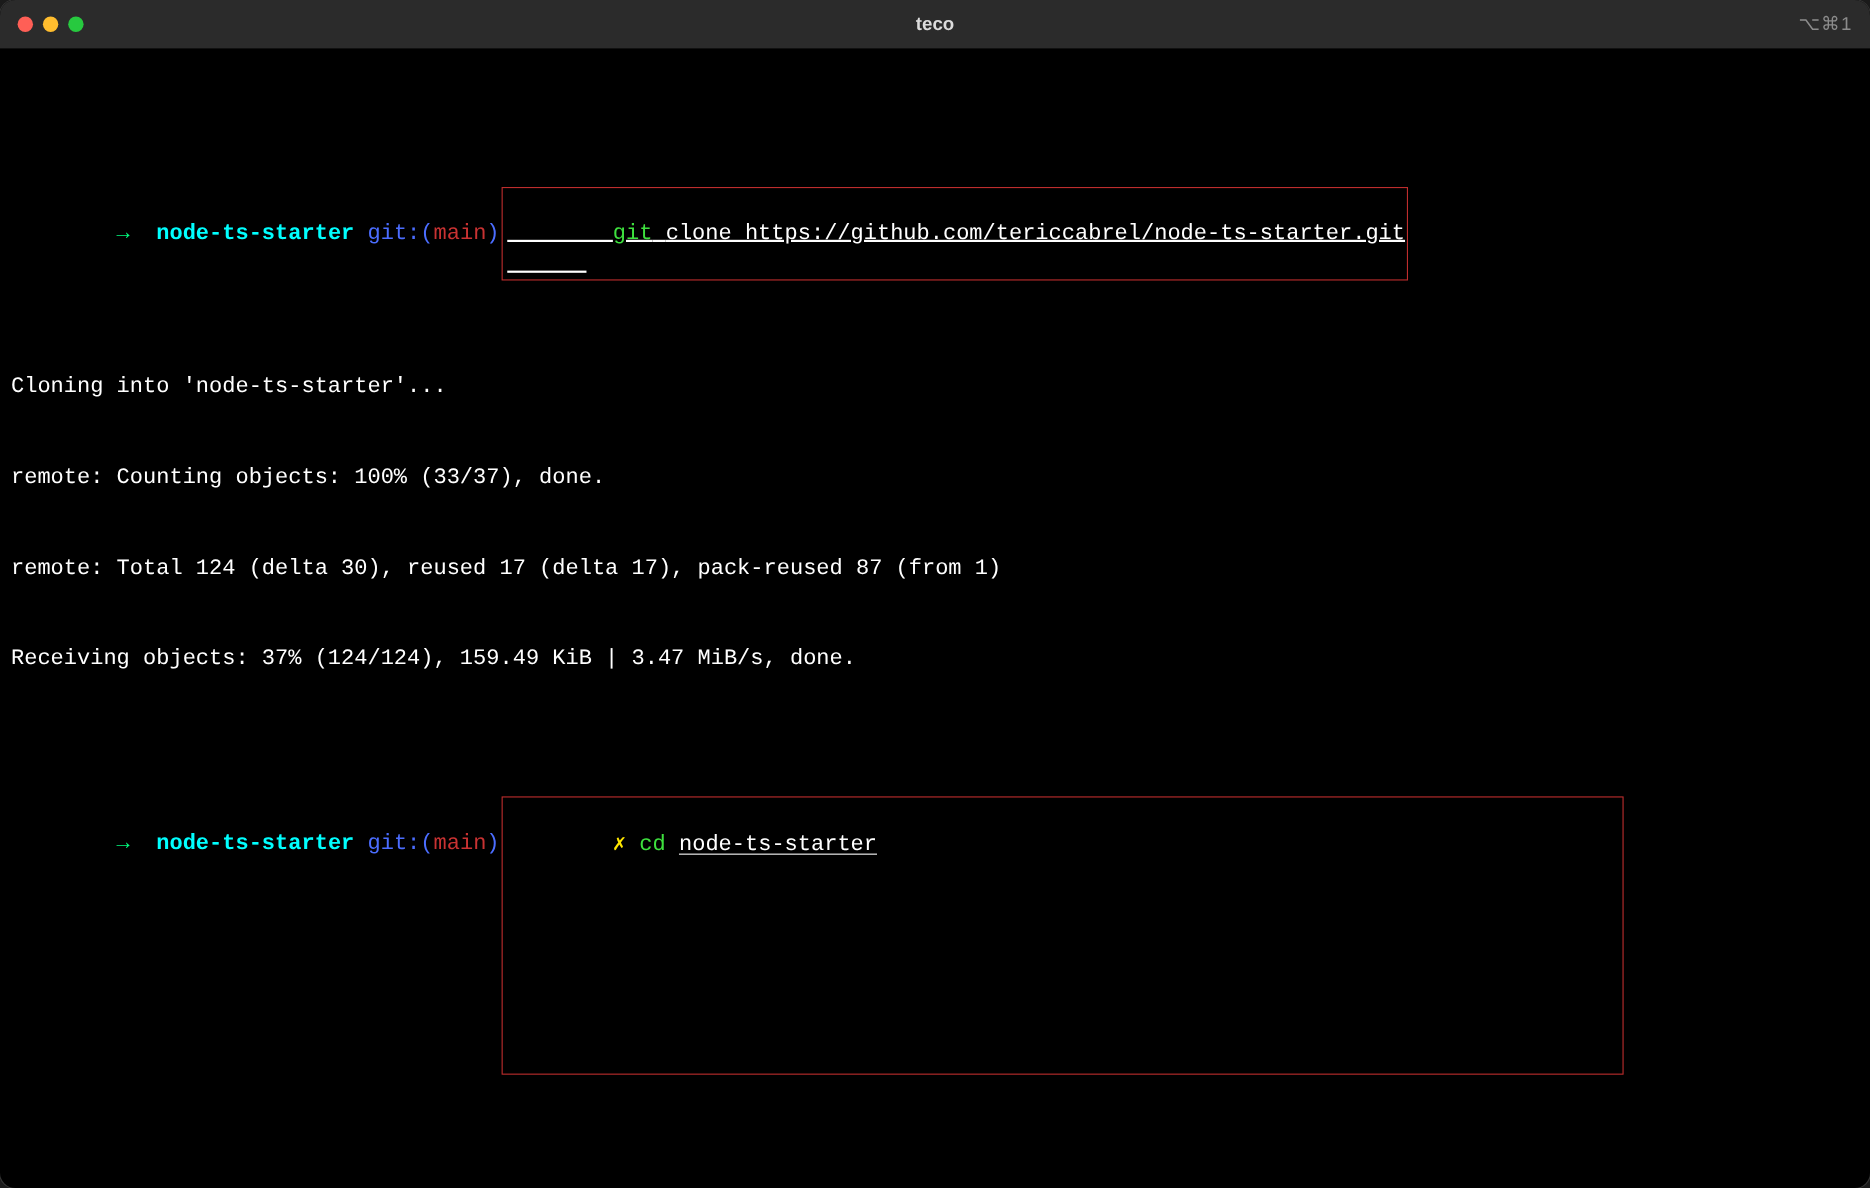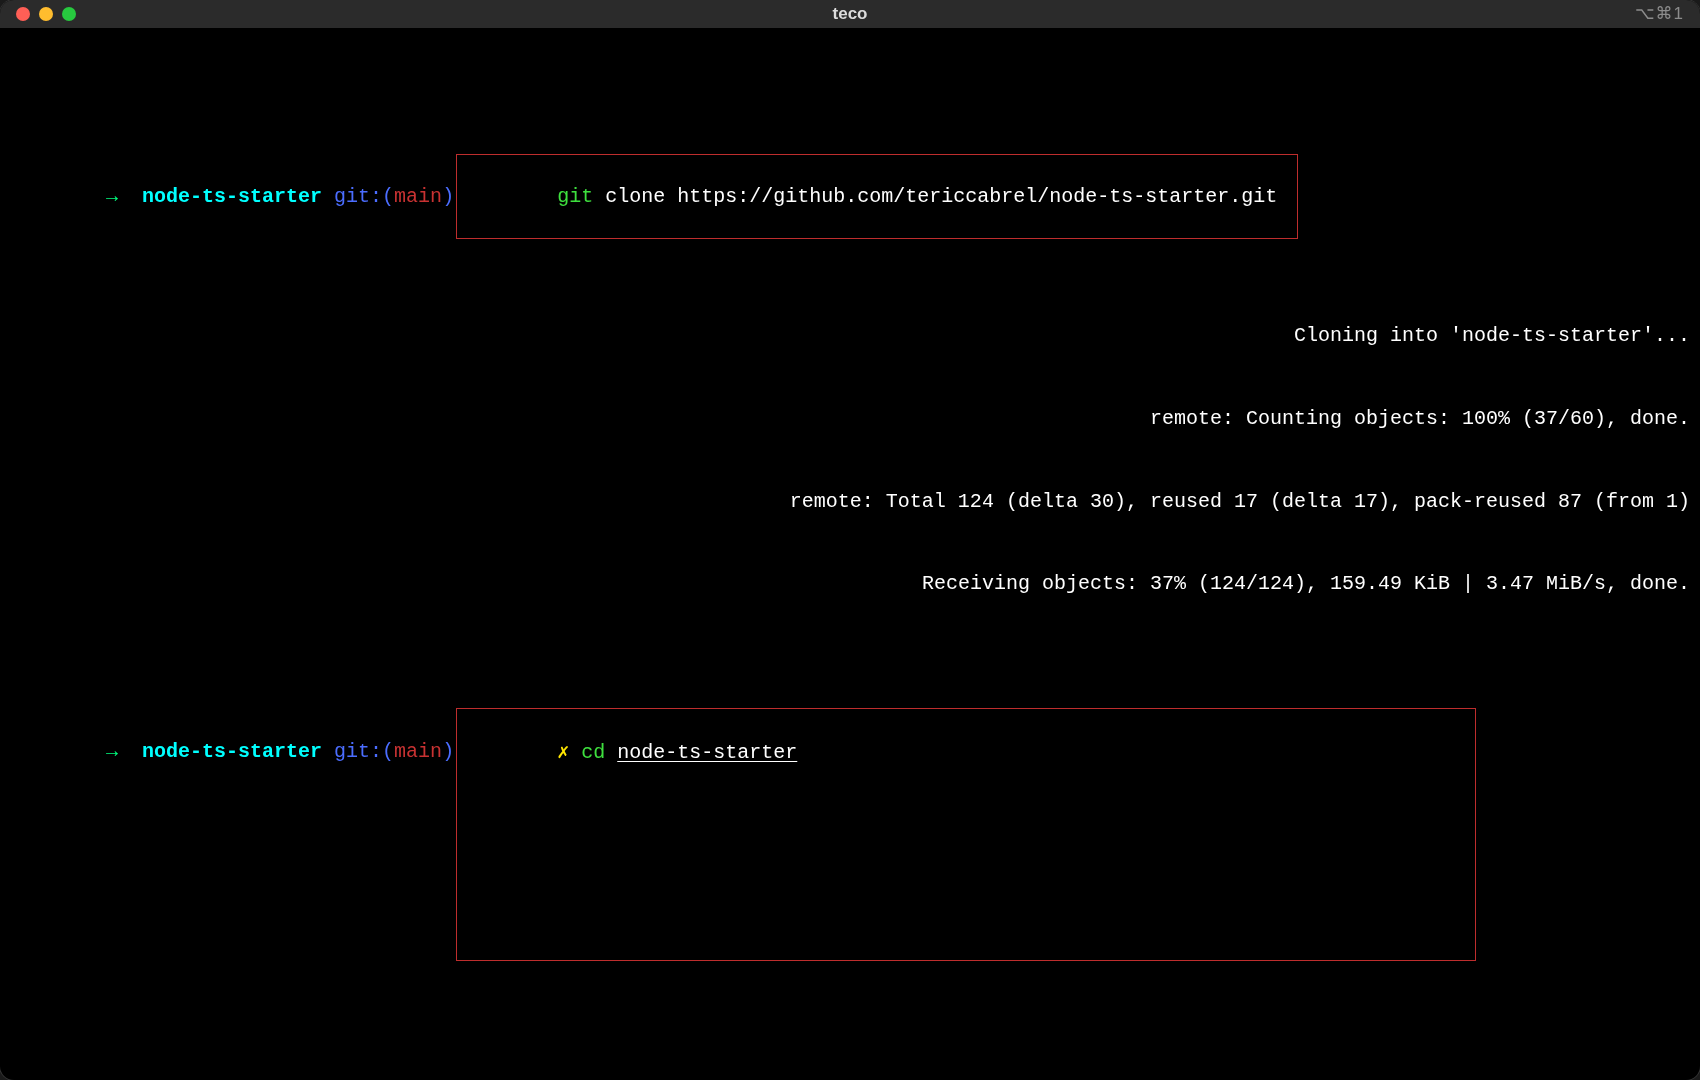--- a/index.html
+++ b/index.html
@@ -32,21 +32,21 @@
     height: 1080px;
     margin: 0 auto;
     background: var(--bg);
     border-radius: 14px;
     overflow: hidden;
     box-shadow: 0 0 0 1px #333;
     display: flex;
     flex-direction: column;
   }
   .titlebar {
-    height: 28px;
+    height: 44px;
     background: var(--titlebar);
     display: flex;
     align-items: center;
     padding: 0 16px;
     position: relative;
     flex-shrink: 0;
   }
   .traffic-lights {
     display: flex;
     gap: 9px;
@@ -77,36 +77,37 @@
   }
 
   .term {
     flex: 1;
     padding: 16px 10px 10px 10px;
     color: var(--fg);
     white-space: pre;
     overflow: hidden;
   }
 
-  .line { white-space: pre; text-align: right; }
+  .line { white-space: pre; }
   .grn   { color: var(--green); }
   .grncmd{ color: var(--green-cmd); }
   .cy    { color: var(--cyan); }
   .bl    { color: var(--blue); }
   .yel   { color: var(--yellow); }
   .red   { color: var(--red); }
   .white { color: var(--fg); }
   .bold  { font-weight: bold; }
   .ul    { text-decoration: underline; text-decoration-thickness: 1px; text-underline-offset: 3px; }
 
   .boxed {
     display: inline-block;
     border: 1.5px solid #be2d2d;
-    padding: 0 20px 0 4px;
+    padding: 0 2px 0 4px;
     margin-left: 2px;
+    text-decoration: underline;
   }
   .boxed-multi {
     display: inline-block;
     border: 1.5px solid #be2d2d;
     padding: 2px 6px 0 4px;
     margin-left: 2px;
     vertical-align: top;
   }
 
   .prompt-row {
@@ -137,21 +138,21 @@
     <div class="prompt-row">
       <span class="prompt-prefix">
         <span class="grn">→</span><span>  </span><span class="cy bold">node-ts-starter</span><span> </span><span class="bl">git:(</span><span class="red">main</span><span class="bl">)</span>
       </span>
       <span class="boxed">
         <span class="grncmd">git</span><span class="white"> </span><span class="white">clone https://github.com/tericcabrel/node-ts-starter.git</span>
       </span>
     </div>
 
     <div class="line white">Cloning into 'node-ts-starter'...</div>
-    <div class="line white">remote: Counting objects: 100% (37/60), done.</div>
+    <div class="line white">remote: Counting objects: 100% (33/37), done.</div>
     <div class="line white">remote: Total 124 (delta 30), reused 17 (delta 17), pack-reused 87 (from 1)</div>
     <div class="line white">Receiving objects: 37% (124/124), 159.49 KiB | 3.47 MiB/s, done.</div>
 
     
     <div class="prompt-row">
       <span class="prompt-prefix">
         <span class="grn">→</span><span>  </span><span class="cy bold">node-ts-starter</span><span> </span><span class="bl">git:(</span><span class="red">main</span><span class="bl">)</span>
         <br>
         
         <br>

